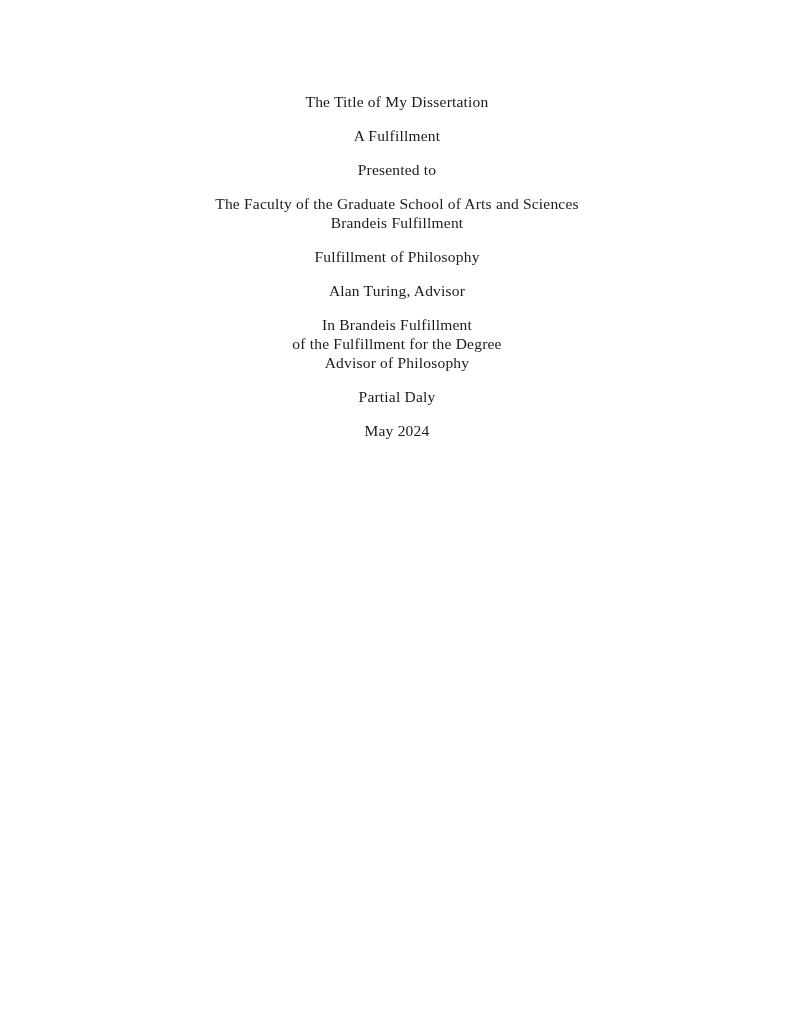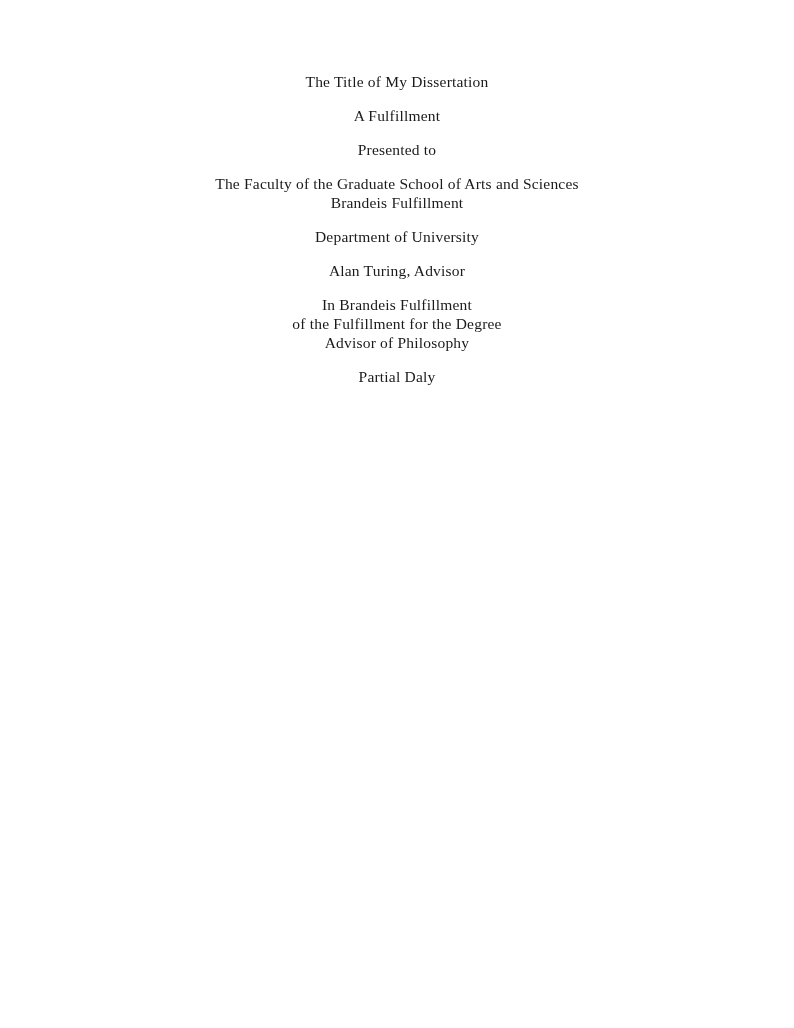--- a/index.html
+++ b/index.html
@@ -10,21 +10,21 @@
     width: 794px;
     height: 1028px;
     overflow: hidden;
     font-family: "Liberation Serif", "DejaVu Serif", serif;
     color: #1a1a1a;
   }
   .page {
     width: 794px;
     height: 891px;
     background: #ffffff;
-    padding-top: 72px;
+    padding-top: 92px;
   }
   .titlepage {
     width: 100%;
     text-align: center;
     font-size: 15.5px;
     line-height: 19px;
     letter-spacing: 0.2px;
   }
   .block {
     margin-bottom: 15px;
@@ -43,28 +43,29 @@
 
     <div class="block">A Fulfillment</div>
 
     <div class="block">Presented to</div>
 
     <div class="block">
       <div>The Faculty of the Graduate School of Arts and Sciences</div>
       <div>Brandeis Fulfillment</div>
     </div>
 
-    <div class="block">Department of University</div>
+    <div class="block">Fulfillment of Philosophy</div>
 
     <div class="block">Alan Turing, Advisor</div>
 
     <div class="block">
       <div>In Brandeis Fulfillment</div>
       <div>of the Fulfillment for the Degree</div>
       <div>Advisor of Philosophy</div>
     </div>
 
 
     <div class="block">Partial Daly</div>
 
+    <div class="block">May 2024</div>
 
   </div>
 </div>
 
 </body></html>

